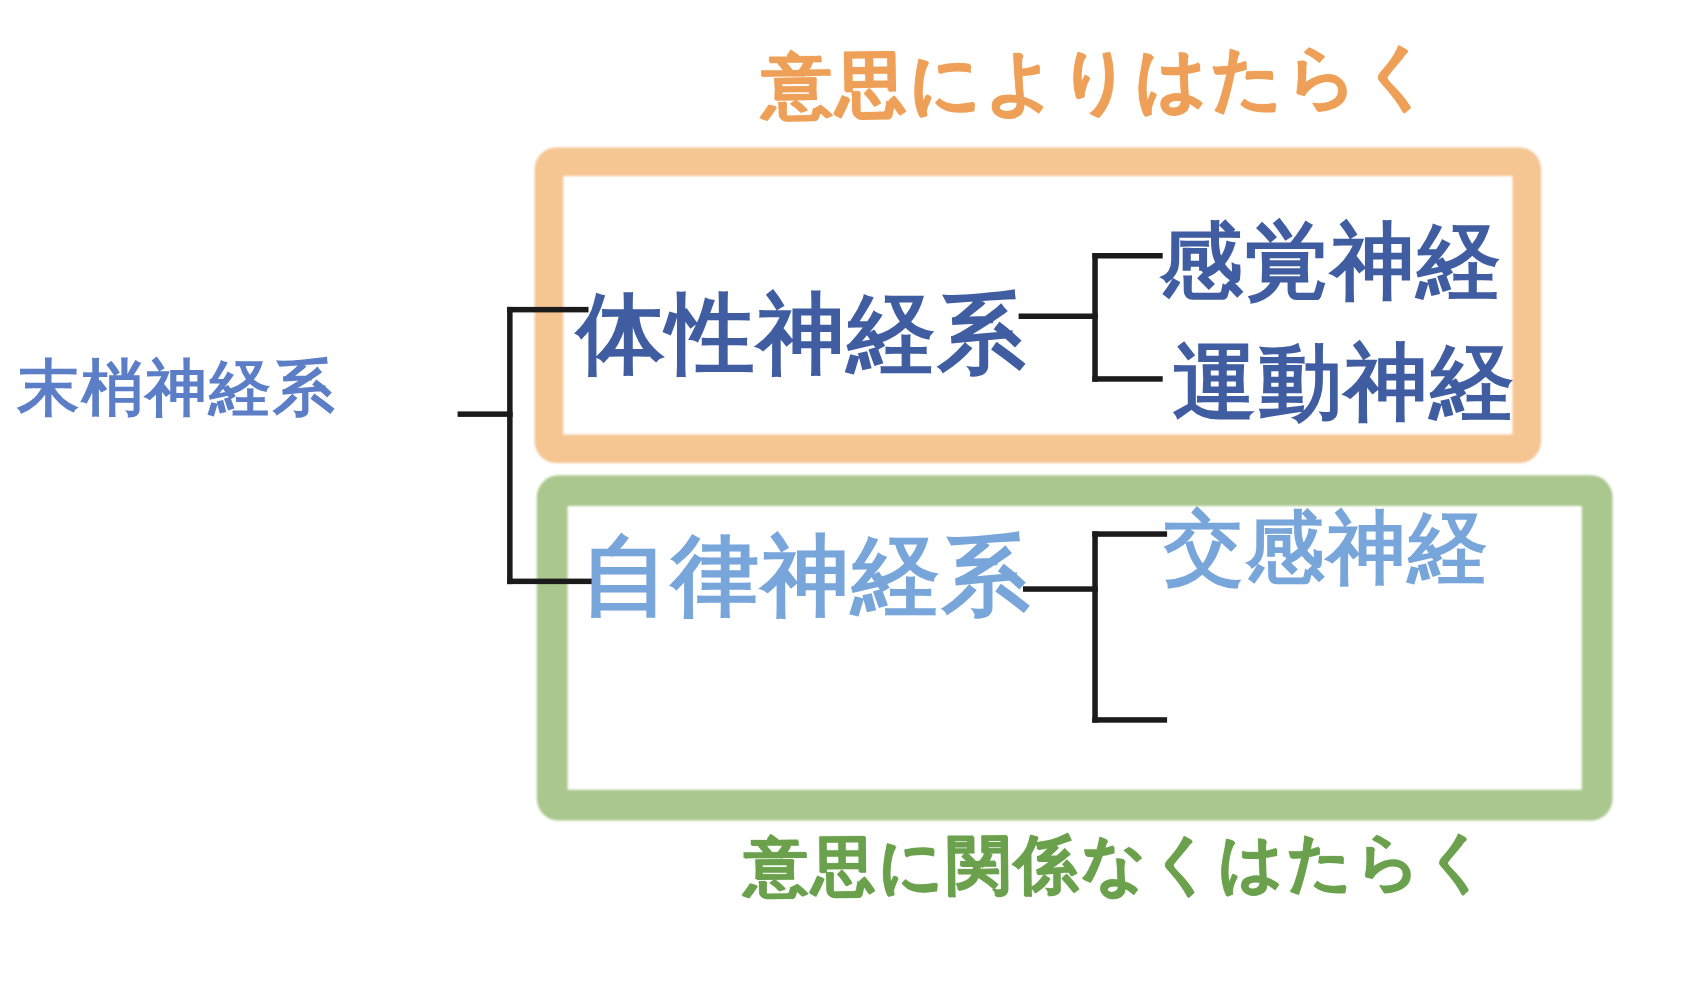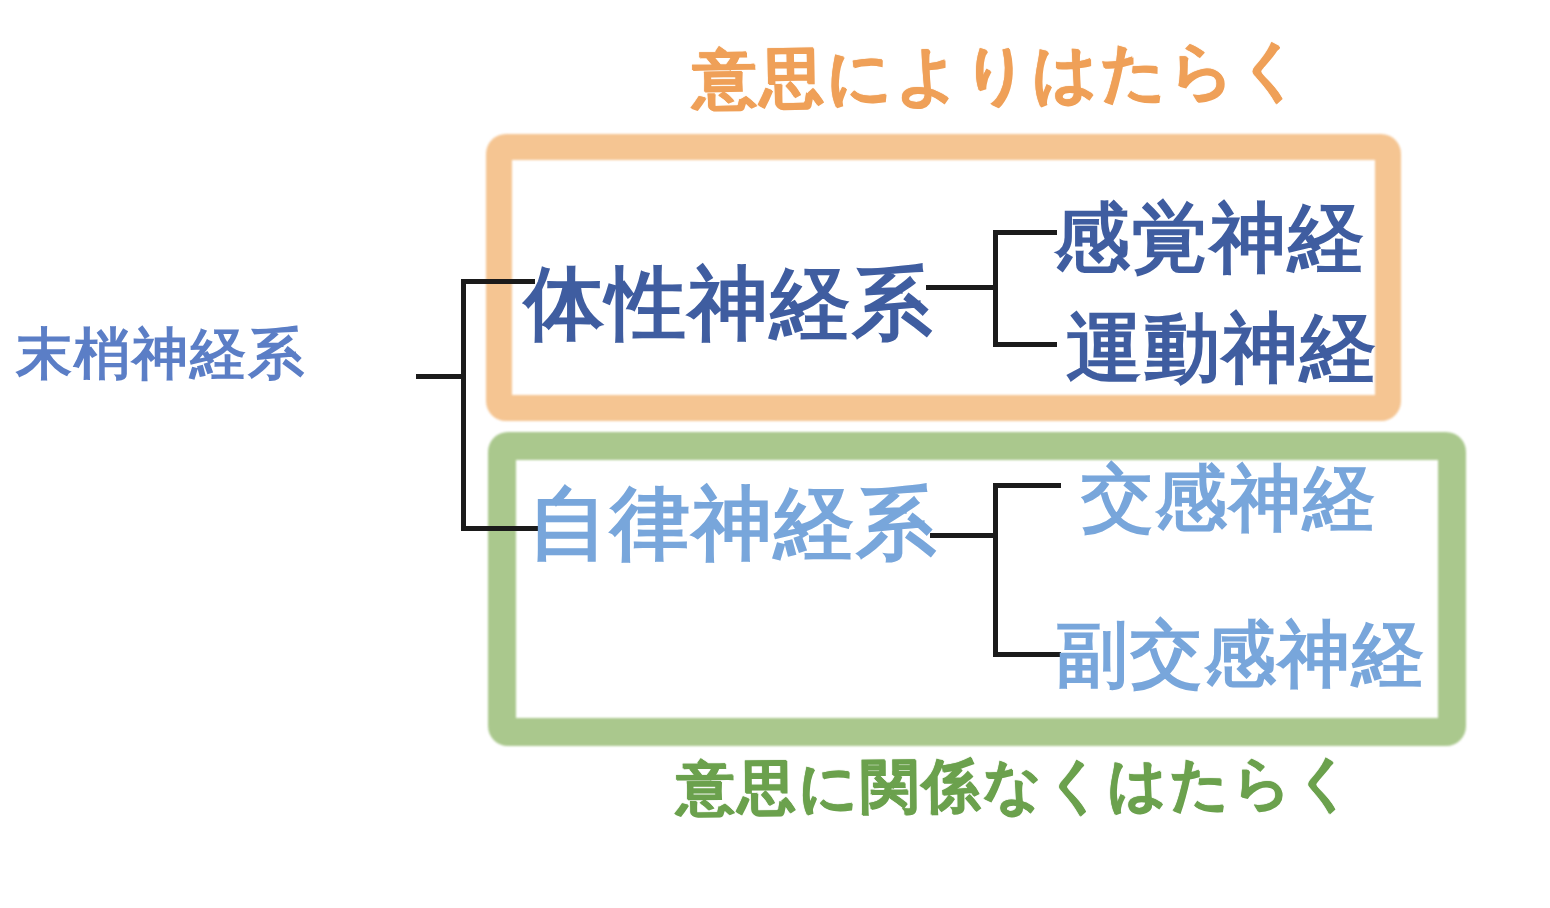--- a/index.html
+++ b/index.html
@@ -92,21 +92,20 @@
   <div class="node-label root-label" style="color: rgb(91, 126, 198);">末梢神経系</div>
 
   <div class="node-label somatic-label" style="color: rgb(63, 93, 160);">体性神経系</div>
 
   <div class="node-label sensory-label" style="color: rgb(63, 93, 160);">感覚神経</div>
 
   <div class="node-label motor-label" style="color: rgb(63, 93, 160);">運動神経</div>
 
   <div class="node-label autonomic-label" style="color: rgb(120, 166, 219);">自律神経系</div>
 
-  <div class="node-label sympathetic-label" style="color: rgb(120, 166, 219); margin-left: 23px;">交感神経</div>
+  <div class="node-label sympathetic-label" style="color: rgb(120, 166, 219);">交感神経</div>
 
-  <div class="node-label parasympathetic-label" style="color: rgb(120, 166, 219);">副交感神経</div>
 
   <div class="annotation annotation-top" style="color: rgb(239, 160, 88);">意思によりはたらく</div>
 
   <div class="annotation annotation-bottom" style="color: rgb(107, 161, 77);">意思に関係なくはたらく</div>
 
 </div>
 
 </body></html>

